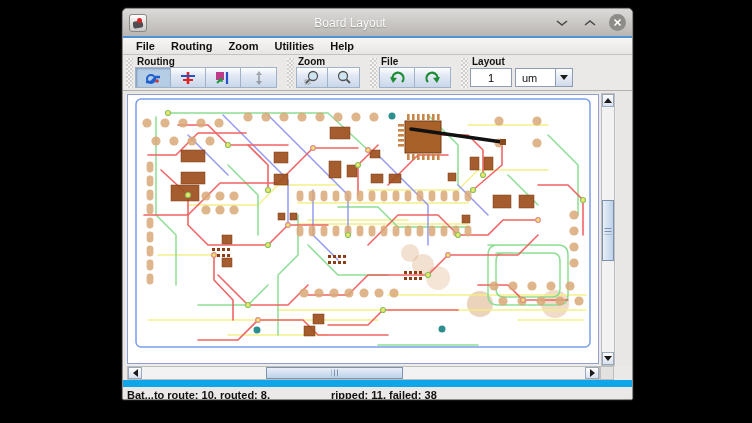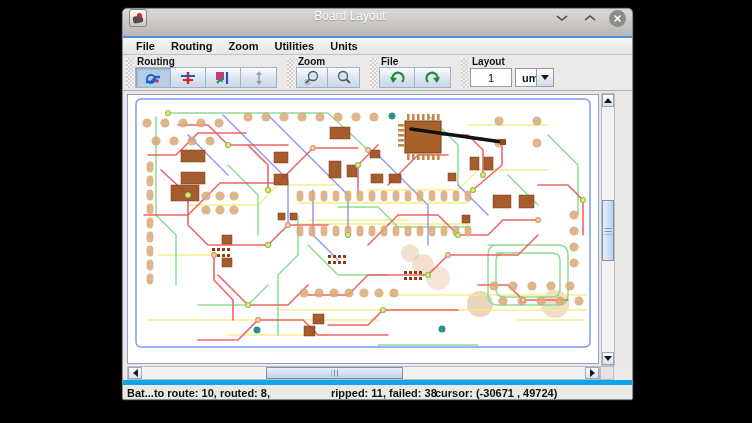--- a/index.html
+++ b/index.html
@@ -7,21 +7,21 @@
               font-family:"Liberation Sans", sans-serif; }
   .stage { position:relative; width:752px; height:423px; background:#000; }
 
   
   .window { position:absolute; left:122px; top:8px; width:511px; height:392px;
             background:#ebe9e7; border:1px solid #8f8d8b; border-radius:5px 5px 2px 2px;
             display:flex; flex-direction:column; overflow:hidden;
             box-shadow:0 0 0 1px rgba(255,255,255,.08); }
 
   
-  .titlebar { height:29px; flex:0 0 29px; display:flex; align-items:flex-start;
+  .titlebar { height:29px; flex:0 0 29px; display:flex; align-items:center;
               background:linear-gradient(#dcdad8, #b9b6b3);
               border-bottom:2px solid #4d92d6; padding:0 6px; }
   .win-icon { width:18px; height:18px; border-radius:3px; position:relative;
               background:linear-gradient(#fdfdfd,#c9c7c5); border:1px solid #8a8886; }
   .win-icon .blob { position:absolute; left:3px; top:6px; width:10px; height:7px;
                     background:#4e4e52; border-radius:2px 4px 2px 2px;
                     transform:rotate(-8deg); }
   .win-icon .dot { position:absolute; left:7px; top:3px; width:5px; height:5px;
                    border-radius:50%; background:#d22; }
   .title-text { flex:1; text-align:center; font-size:12px; color:#fbfbfb;
@@ -53,21 +53,21 @@
           background:linear-gradient(#fefefe,#e2e9f4 40%,#c9d7ea);
           border-right:1px solid #9fb2c9; }
   .tbtn:last-child { border-right:none; }
   .tbtn.pressed { background:#b5cde5; box-shadow:inset 1px 1px 2px rgba(60,90,130,.45); }
   .tbtn.disabled svg { opacity:.38; filter:grayscale(1); }
 
   .units-box { display:flex; align-items:center; height:22px; gap:3px; }
   .units-input { width:42px; height:19px; border:1px solid #8e9cb5; background:#fff;
                  font-size:11px; text-align:center; font-family:"Liberation Sans",sans-serif; }
   .combo { display:flex; height:19px; border:1px solid #8e9cb5; background:#fff; }
-  .combo-text { width:20px; font-size:11px; font-weight:bold; display:flex; align-items:center;
+  .combo-text { width:39px; font-size:11px; font-weight:normal; display:flex; align-items:center;
                 padding-left:6px; color:#111; }
   .combo-arrow { width:17px; background:linear-gradient(#fdfdfd,#cfdaeb);
                  border-left:1px solid #8e9cb5; display:flex; align-items:center; justify-content:center; }
   .tri-down { width:0; height:0; border-left:4px solid transparent; border-right:4px solid transparent;
               border-top:5px solid #1a1a1a; }
   .tri-up { width:0; height:0; border-left:4px solid transparent; border-right:4px solid transparent;
             border-bottom:5px solid #1a1a1a; }
   .tri-left { width:0; height:0; border-top:4px solid transparent; border-bottom:4px solid transparent;
               border-right:5px solid #1a1a1a; }
   .tri-right { width:0; height:0; border-top:4px solid transparent; border-bottom:4px solid transparent;
@@ -98,21 +98,21 @@
                 width:7px; height:7px;
                 background:repeating-linear-gradient(90deg,#7e92ad 0 1px,transparent 1px 3px); }
   .vthumb .thumb-grip { background:repeating-linear-gradient(0deg,#7e92ad 0 1px,transparent 1px 3px); }
   .sb-btn-h { width:14px; flex:0 0 14px; background:linear-gradient(#fdfdfd,#d9e2ef);
               border:1px solid #9aa8bd; display:flex; align-items:center; justify-content:center; }
   .sb-corner { position:absolute; right:-14px; top:0; width:14px; height:14px;
                background:#e4e2e0; border:1px solid #bdbdbd; }
 
   
   .statusbar { height:19px; flex:0 0 19px; margin-top:14px; background:#ebe9e7;
-               border-top:5px solid #0ea5e9; position:relative; }
+               border-top:7px solid #0ea5e9; position:relative; }
   .status-span { position:absolute; top:2px; font-size:11px; font-weight:bold; color:#111;
                  white-space:nowrap; }
   .st1 { left:4px; } .st2 { left:208px; } .st3 { left:312px; }
 </style>
 </head>
 <body>
 
 <div class="stage">
   <div class="window">
 
@@ -140,21 +140,21 @@
           </svg>
         </div>
       </div>
     </div>
 
     <div class="menubar">
       <span class="menu-item">File</span>
       <span class="menu-item">Routing</span>
       <span class="menu-item">Zoom</span>
       <span class="menu-item">Utilities</span>
-      <span class="menu-item">Units</span>
+      <span class="menu-item">Help</span>
     </div>
 
     <div class="toolbar">
       <div class="grip"></div>
       <div class="tgroup">
         <div class="tgroup-label">Routing</div>
         <div class="tgroup-box">
           <div class="tbtn pressed">
             <svg width="18" height="14">
               <polyline points="2,11 7,11 12,6 16,6" fill="none" stroke="#1e5fd0" stroke-width="2.4"></polyline>
@@ -550,17 +550,16 @@
               </div>
           </div>
           <div class="sb-corner"></div>
         </div>
       </div>
     </div>
 
     <div class="statusbar">
       <span class="status-span st1">Bat...to route: 10, routed: 8,</span>
       <span class="status-span st2">ripped: 11, failed: 38</span>
-      <span class="status-span st3">cursor: (-30671 , 49724)</span>
     </div>
 
   </div>
 </div>
 
 </body></html>

